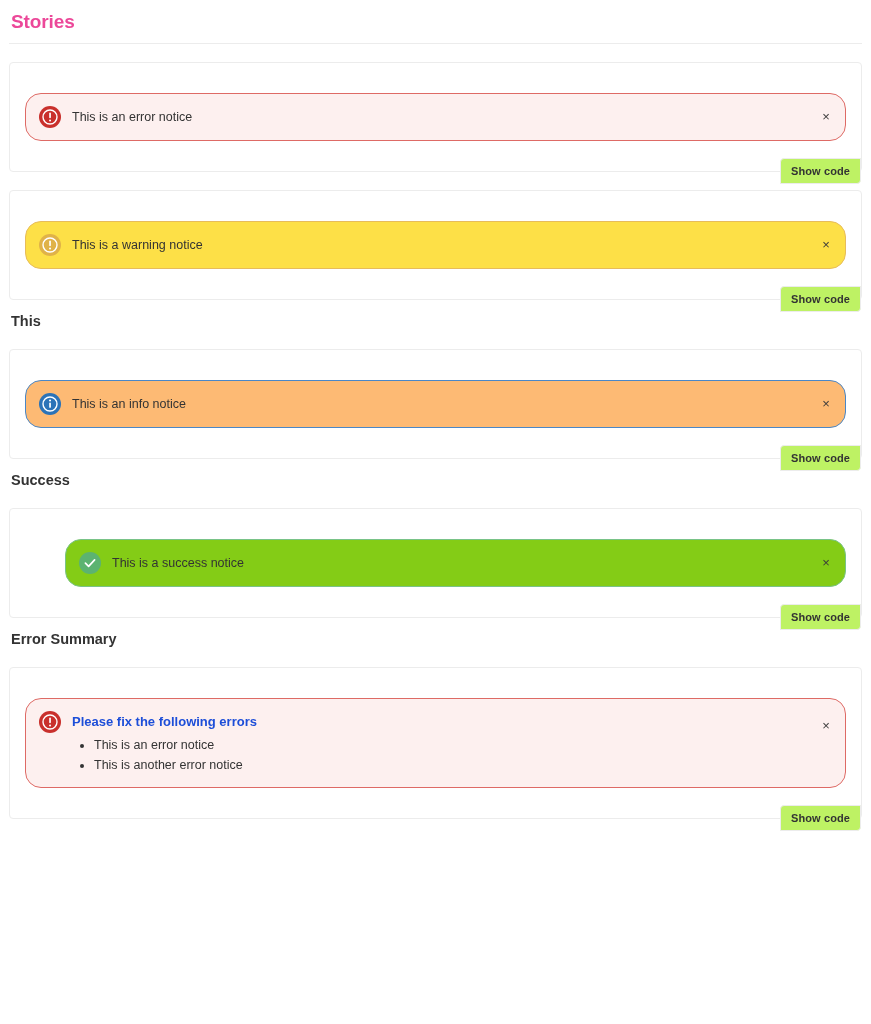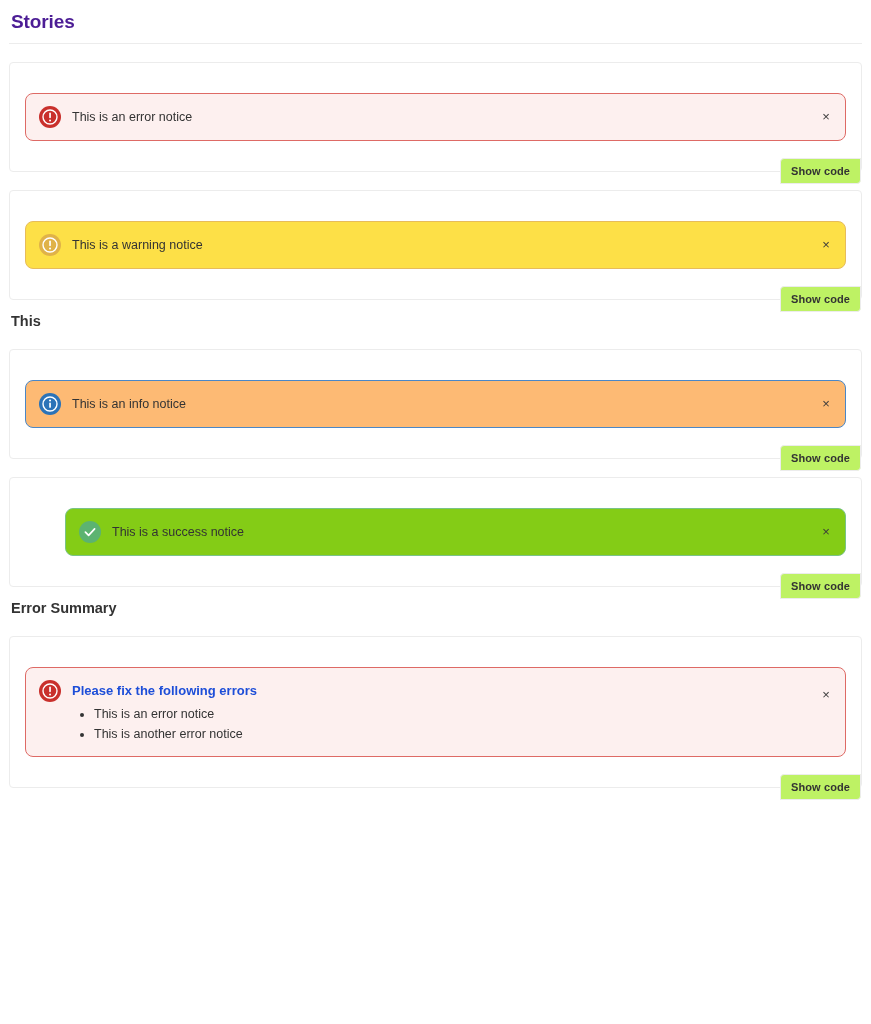--- a/index.html
+++ b/index.html
@@ -16,21 +16,21 @@
     width: 871px;
     min-height: 1024px;
     padding: 10px 9px 0 9px;
     overflow: hidden;
   }
 
   
   .page-title {
     font-size: 19px;
     font-weight: bold;
-    color: #4c1d95;
+    color: #ec4899;
     letter-spacing: -0.1px;
     line-height: 24px;
     padding-left: 2px;
   }
   .title-divider {
     height: 1px;
     background: #ececec;
     margin: 9px 0 0 0;
     width: 853px;
   }
@@ -72,21 +72,21 @@
     cursor: pointer;
     font-family: "Liberation Sans", sans-serif;
   }
 
   
   .notice {
     position: relative;
     display: flex;
     align-items: flex-start;
     border: 1px solid;
-    border-radius: 8px;
+    border-radius: 16px;
     padding: 12px 40px 12px 13px;
     min-height: 48px;
   }
 
   .notice-icon {
     flex: 0 0 auto;
     width: 22px;
     height: 22px;
     margin-right: 11px;
   }
@@ -213,20 +213,21 @@
         <div class="notice-body">
           <div class="notice-text">This is an info notice</div>
         </div>
         <button class="notice-close">×</button>
       </div>
       <button class="show-code-btn">Show code</button>
     </div>
   </section>
 
   <section class="story">
+    <h2 class="story-heading">Success</h2>
     <div class="story-card">
       <div class="notice success">
         <span class="notice-icon">
           <svg viewBox="0 0 22 22" aria-hidden="true">
             <circle cx="11" cy="11" r="11" fill="#5cb371"></circle>
             <path d="M6.4 11.2 L9.6 14.3 L15.6 7.9" fill="none" stroke="#ffffff" stroke-width="1.7" stroke-linecap="round" stroke-linejoin="round"></path>
           </svg>
         </span>
         <div class="notice-body">
           <div class="notice-text">This is a success notice</div>

